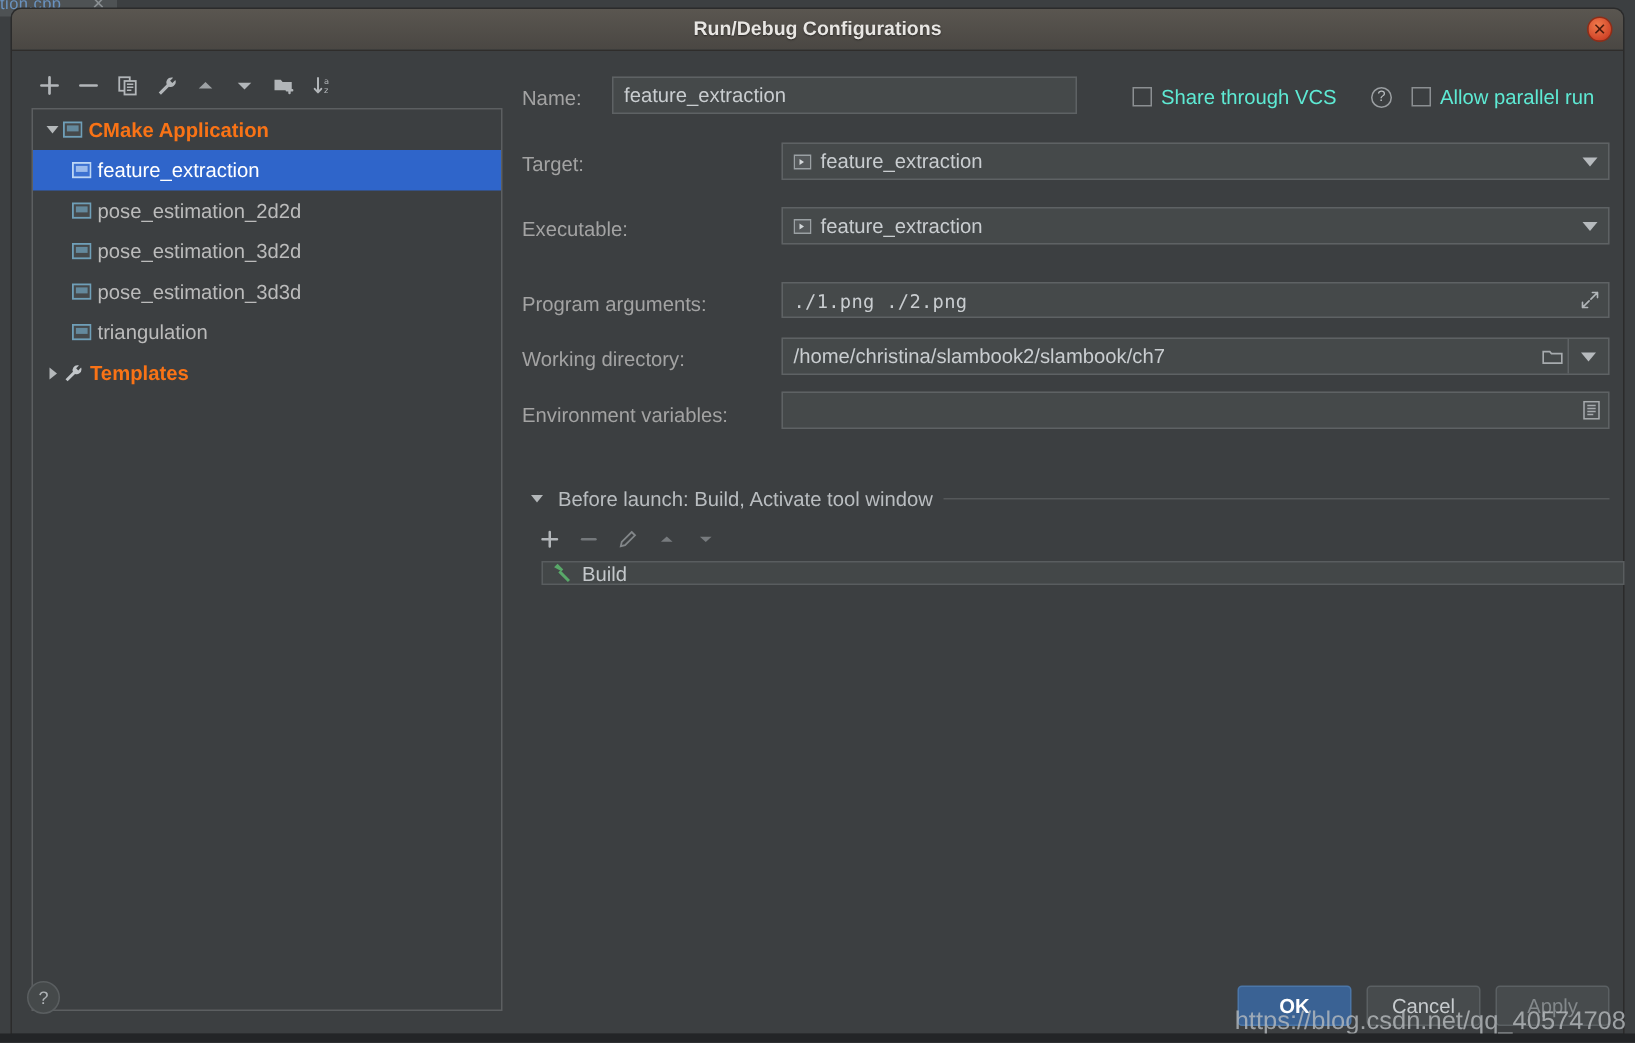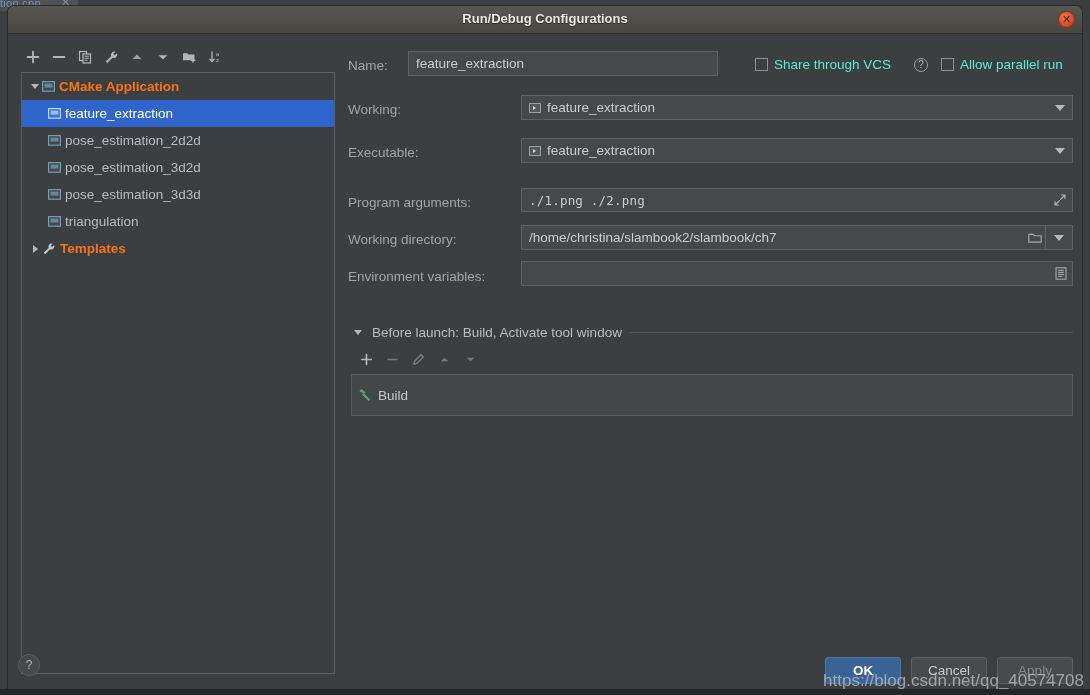--- a/index.html
+++ b/index.html
@@ -180,22 +180,22 @@
   }
   #bl-title { font-size: 13.5px; color: #b9bdc0; white-space: nowrap; }
   #bl-rule { flex: 1; height: 1px; background: #55585a; }
 
   #bl-toolbar {
     position: absolute; left: 8px; top: 313px;
     width: 200px; height: 24px;
     display: flex; align-items: center; gap: 2px;
   }
   #bl-list {
-    position: absolute; left: 5px; top: 340px;
-    width: 722px; height: 42px;
+    position: absolute; left: 15px; top: 340px;
+    width: 722px; height: 16px;
     background: #434748;
     border: 1px solid #595d5f;
     display: flex; align-items: center;
     padding-left: 6px; gap: 6px;
   }
   #bl-list-label { font-size: 13.5px; color: #c3c7ca; }
 
   #bl-checks {
     position: absolute; left: 8px; top: 375px;
     display: flex; align-items: center; gap: 18px;
@@ -389,21 +389,21 @@
         <span class="box"></span>
         <span>Share through VCS</span>
       </div>
       <span class="help-circle" style="position:absolute; left:568px; top:24px;">?</span>
 
       <div class="cb" style="left:595px; top:23px;">
         <span class="box"></span>
         <span>Allow parallel run</span>
       </div>
 
-      <div class="f-label" style="left:2px; top:68px;">Working:</div>
+      <div class="f-label" style="left:2px; top:68px;">Target:</div>
       <div class="f-field" style="left:175px; top:61px; width:552px; height:25px;">
         <svg width="12" height="12" viewBox="0 0 12 12" style="margin-right:6px;flex:0 0 12px">
           <rect x="0.5" y="1.5" width="11" height="9" fill="#55595b" stroke="#9aa0a3"></rect>
           <path d="M4 4l3 2-3 2z" fill="#d4d8da"></path>
         </svg>
         <span>feature_extraction</span>
         <span class="combo-arrow">
             <span class="caret"></span>
           </span>
       </div>

